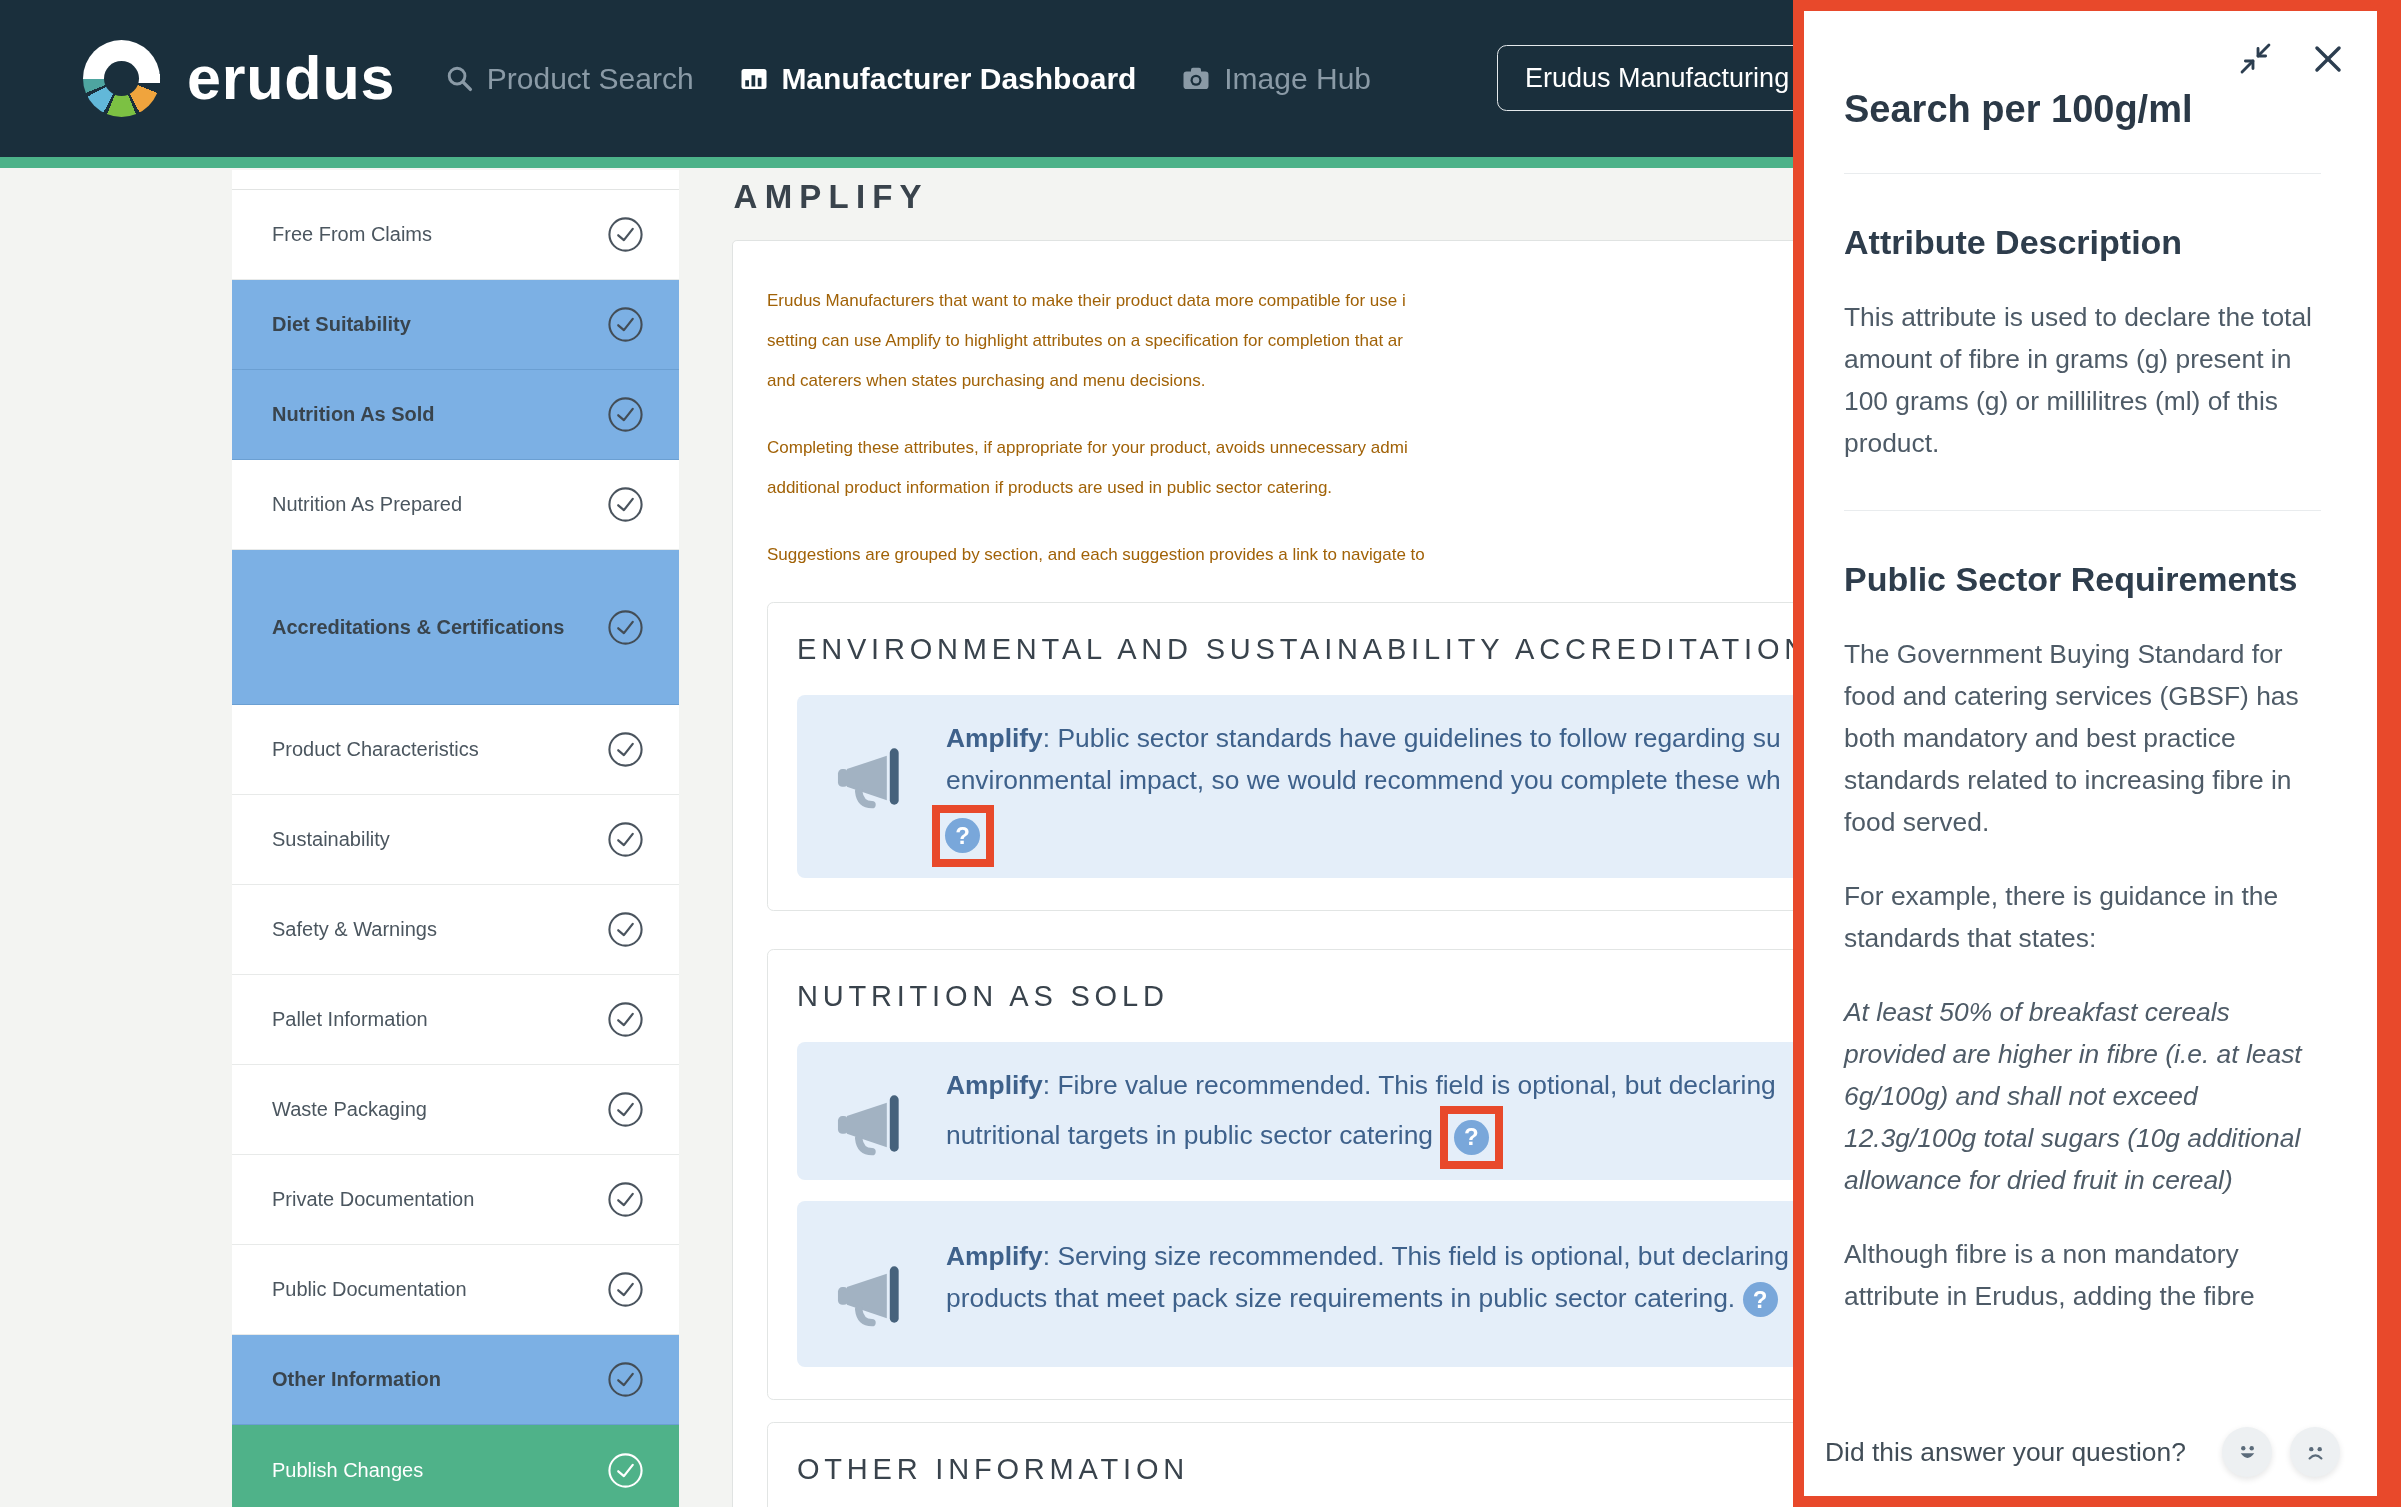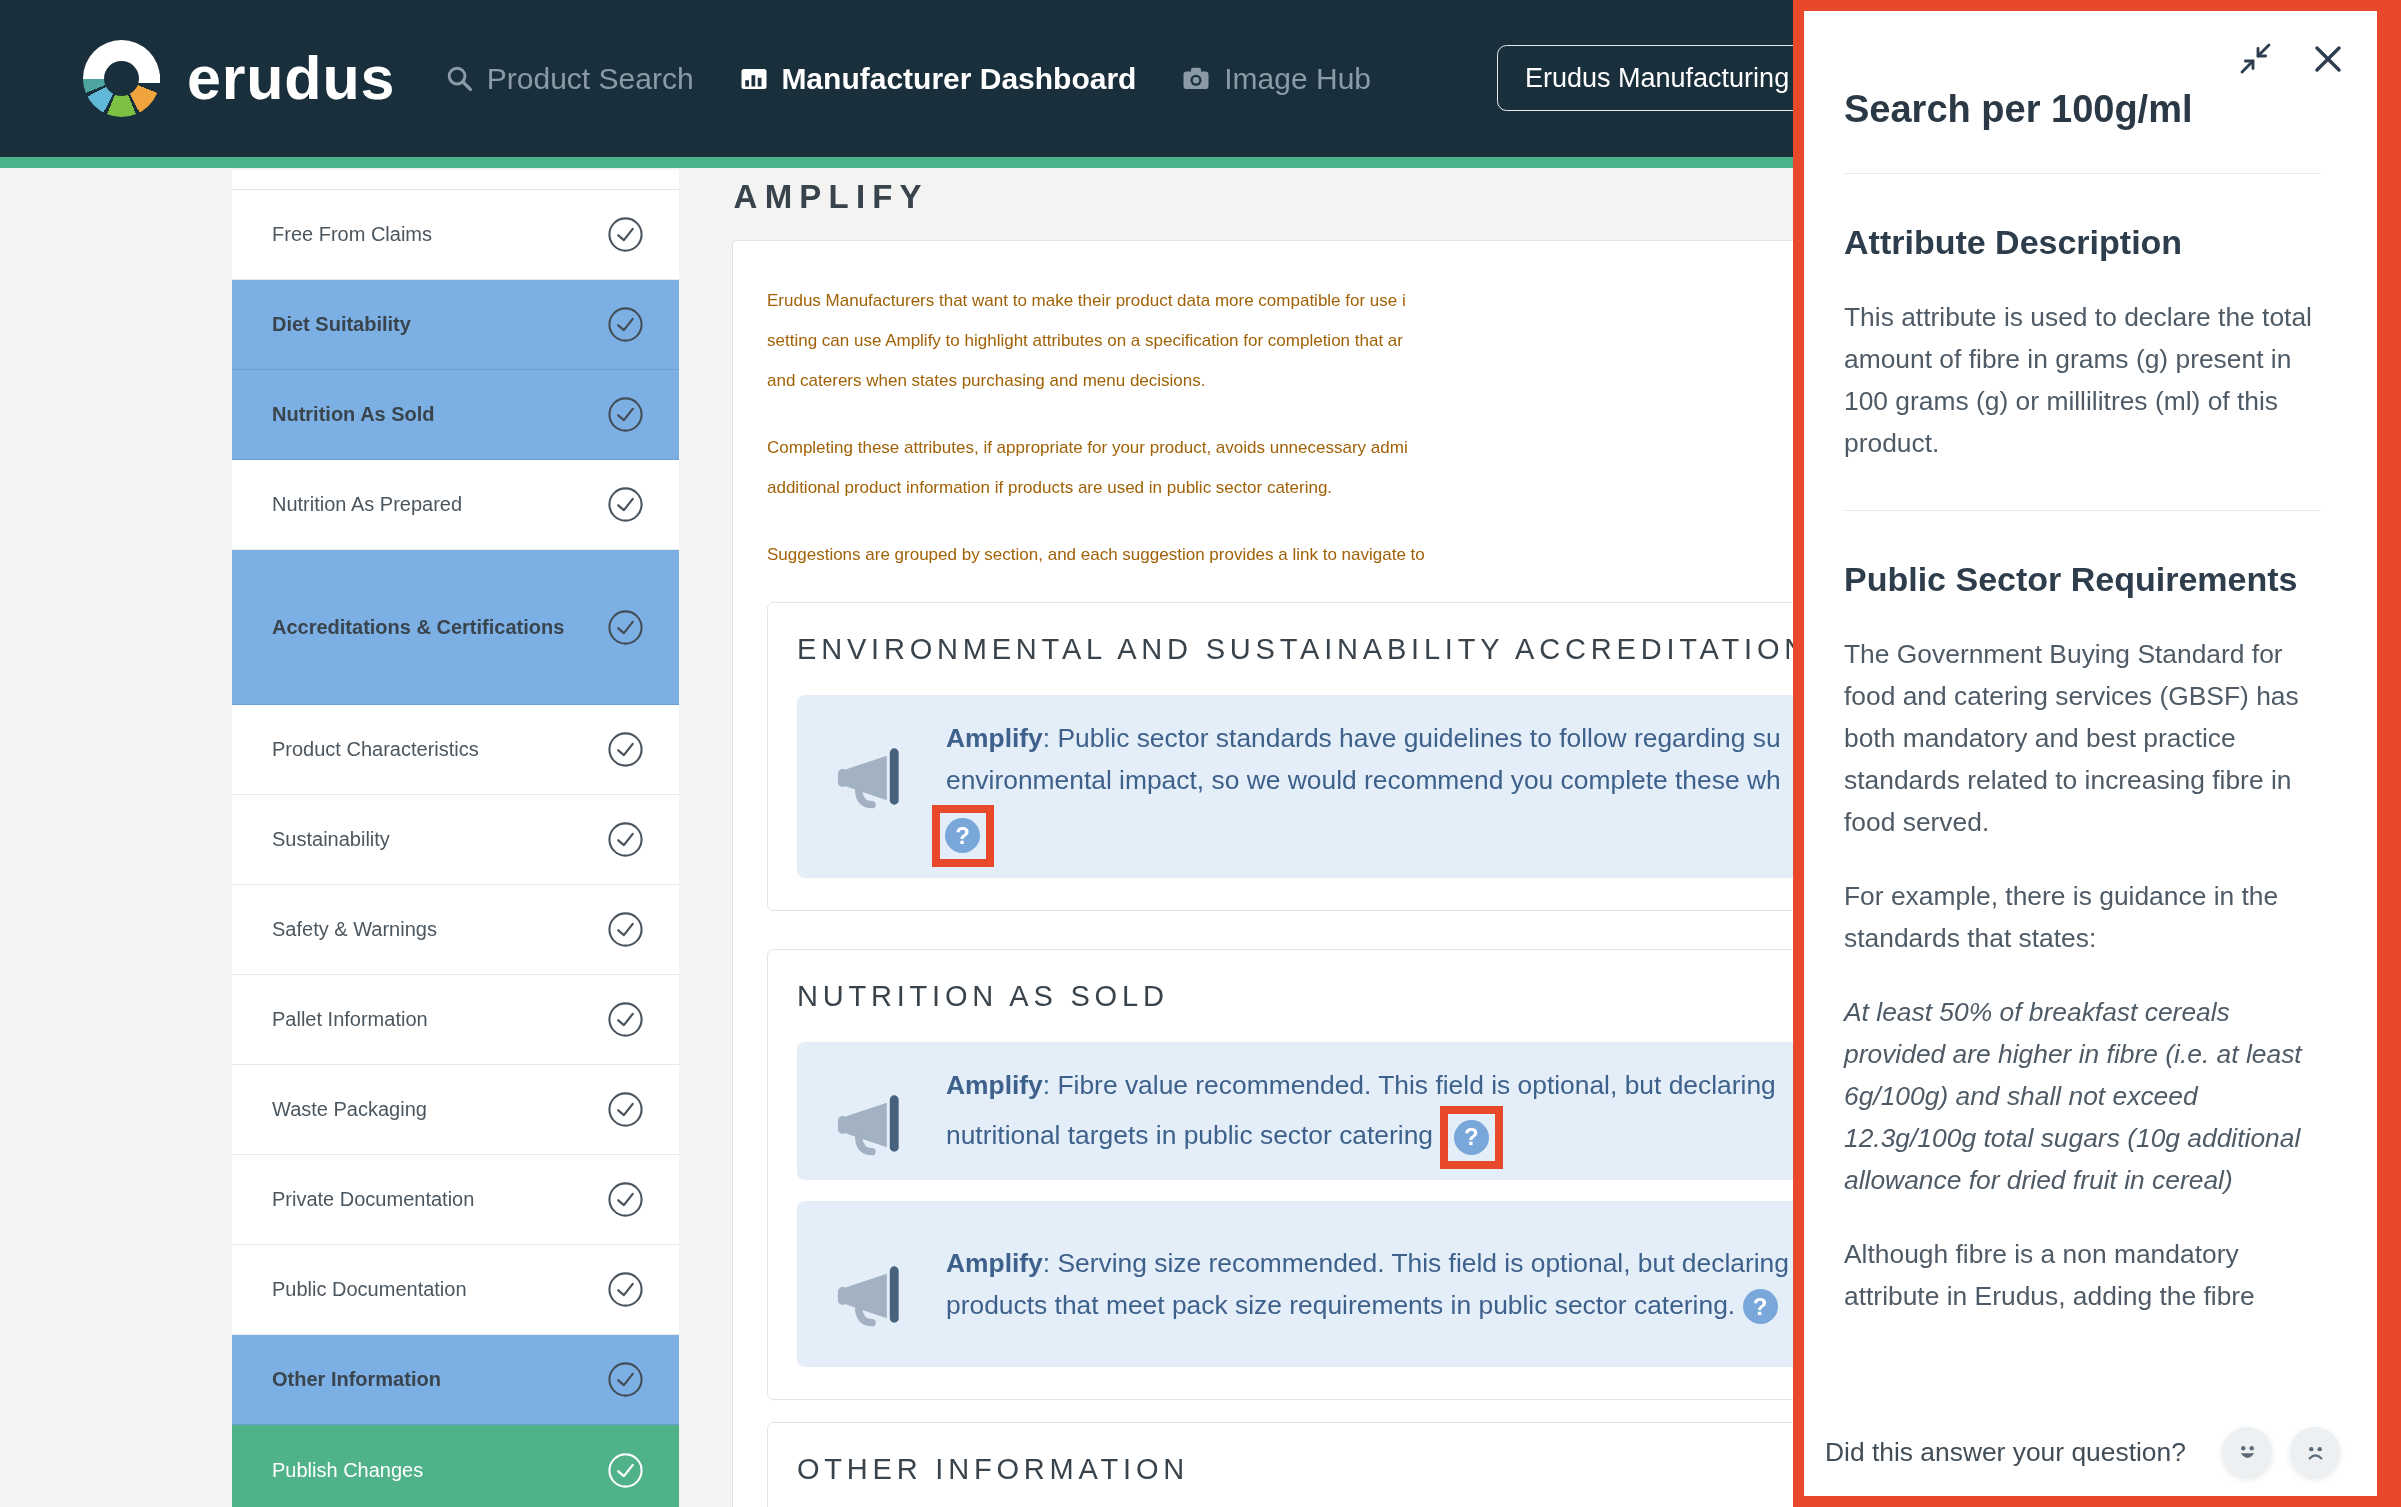--- a/index.html
+++ b/index.html
@@ -49,21 +49,21 @@
     box-sizing:border-box;padding:40px 0 48px 34px;width:1633px;height:1281px;}
   .pline{white-space:nowrap;font-size:17px;line-height:40px;color:#a16207;overflow:visible;}
   .para{margin:0 0 27px 0;}
   .para:last-of-type{margin-bottom:34px;}
   .section-box{border:0.8px solid #e2e5e4;border-radius:6.4px;box-sizing:border-box;
     width:1569px;padding:30px 0 32px 29px;background:#ffffff;}
   .section-box + .section-box{margin-top:38px;}
   .section-title{font-size:29px;font-weight:500;letter-spacing:4.8px;color:#39434c;margin:0 0 29px 0;white-space:nowrap;}
   .alert{background:#e4eef9;border-radius:8px;width:1489px;box-sizing:border-box;
     padding:22.4px 0 11.2px 38px;display:flex;}
-  .alert + .alert{margin-top:21px;align-items:center;}
+  .alert + .alert{margin-top:21px;}
   .alert .mega{flex:none;margin-top:21px;}
   .alert-content{margin-left:34px;}
   .aline{font-size:26.4px;line-height:42px;color:#3e618b;white-space:nowrap;}
   .aline b{font-weight:bold;}
   .help-badge{display:inline-flex;width:35px;height:35px;border-radius:50%;background:#79a7da;
     color:#ffffff;font-size:24px;font-weight:bold;align-items:center;justify-content:center;
     vertical-align:middle;cursor:pointer;}
   .red-box{display:inline-flex;border:8px solid #e8492b;padding:5.6px;vertical-align:middle;}
   .icon-row{margin-top:3.2px;margin-left:-14.4px;}
   .alert.pad-b{padding-bottom:34px;padding-top:34px;}

